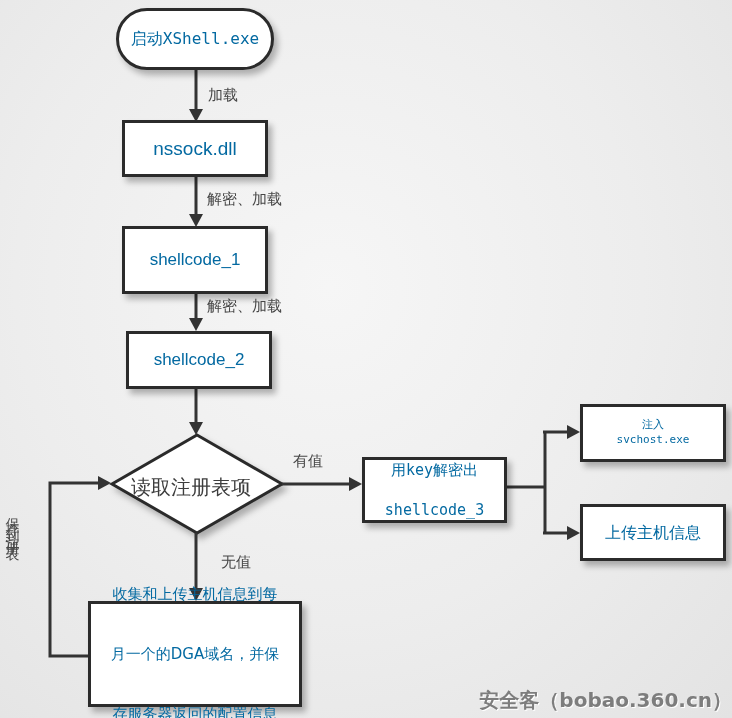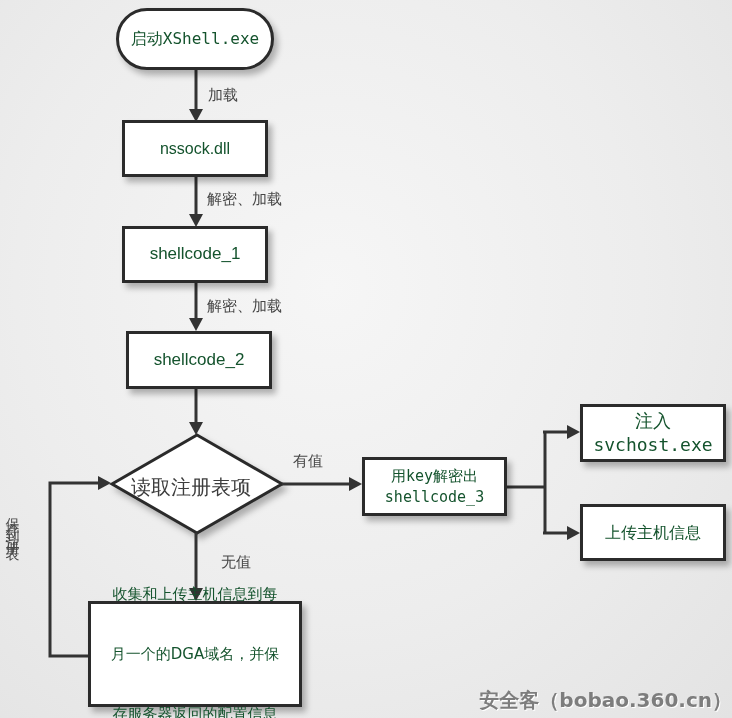--- a/index.html
+++ b/index.html
@@ -20,34 +20,34 @@
     position: absolute;
     box-sizing: border-box;
     background: #ffffff;
     border: 3px solid #2b2b2b;
     box-shadow: 4px 5px 6px rgba(0,0,0,0.28);
     display: flex;
     flex-direction: column;
     align-items: center;
     justify-content: center;
     text-align: center;
-    color: #14532d;
+    color: #0369a1;
     font-size: 16px;
     z-index: 2;
     line-height: 1.35;
   }
   .node.stadium { border-radius: 31px; }
   .mono { font-family: "DejaVu Sans Mono", monospace; }
   .sans { font-family: "Liberation Sans", "DejaVu Sans", sans-serif; }
   #node-start    { left: 116px; top: 8px;   width: 158px; height: 62px; font-size: 16px; }
-  #node-nssock   { left: 122px; top: 120px; width: 146px; height: 57px; font-size: 16px; }
-  #node-sc1      { left: 122px; top: 226px; width: 146px; height: 57px; font-size: 17px; }
+  #node-nssock   { left: 122px; top: 120px; width: 146px; height: 57px; font-size: 19px; }
+  #node-sc1      { left: 122px; top: 226px; width: 146px; height: 68px; font-size: 17px; }
   #node-sc2      { left: 126px; top: 331px; width: 146px; height: 58px; font-size: 17px; }
-  #node-decrypt3 { left: 362px; top: 457px; width: 145px; height: 59px; font-size: 15px; }
-  #node-inject   { left: 580px; top: 404px; width: 146px; height: 58px; font-size: 18px; }
+  #node-decrypt3 { left: 362px; top: 457px; width: 145px; height: 66px; font-size: 15px; justify-content: space-between; }
+  #node-inject   { left: 580px; top: 404px; width: 146px; height: 58px; font-size: 11px; }
   #node-upload   { left: 580px; top: 504px; width: 146px; height: 57px; font-size: 16px; justify-content: center; }
   #node-collect  { left: 88px;  top: 601px; width: 214px; height: 106px; font-size: 15px; line-height: 1.6; gap: 36px; }
   #decision-label {
     position: absolute;
     left: 116px; top: 474px; width: 150px;
     text-align: center;
     color: #3d3d3d;
     font-size: 20px;
     z-index: 3;
   }

